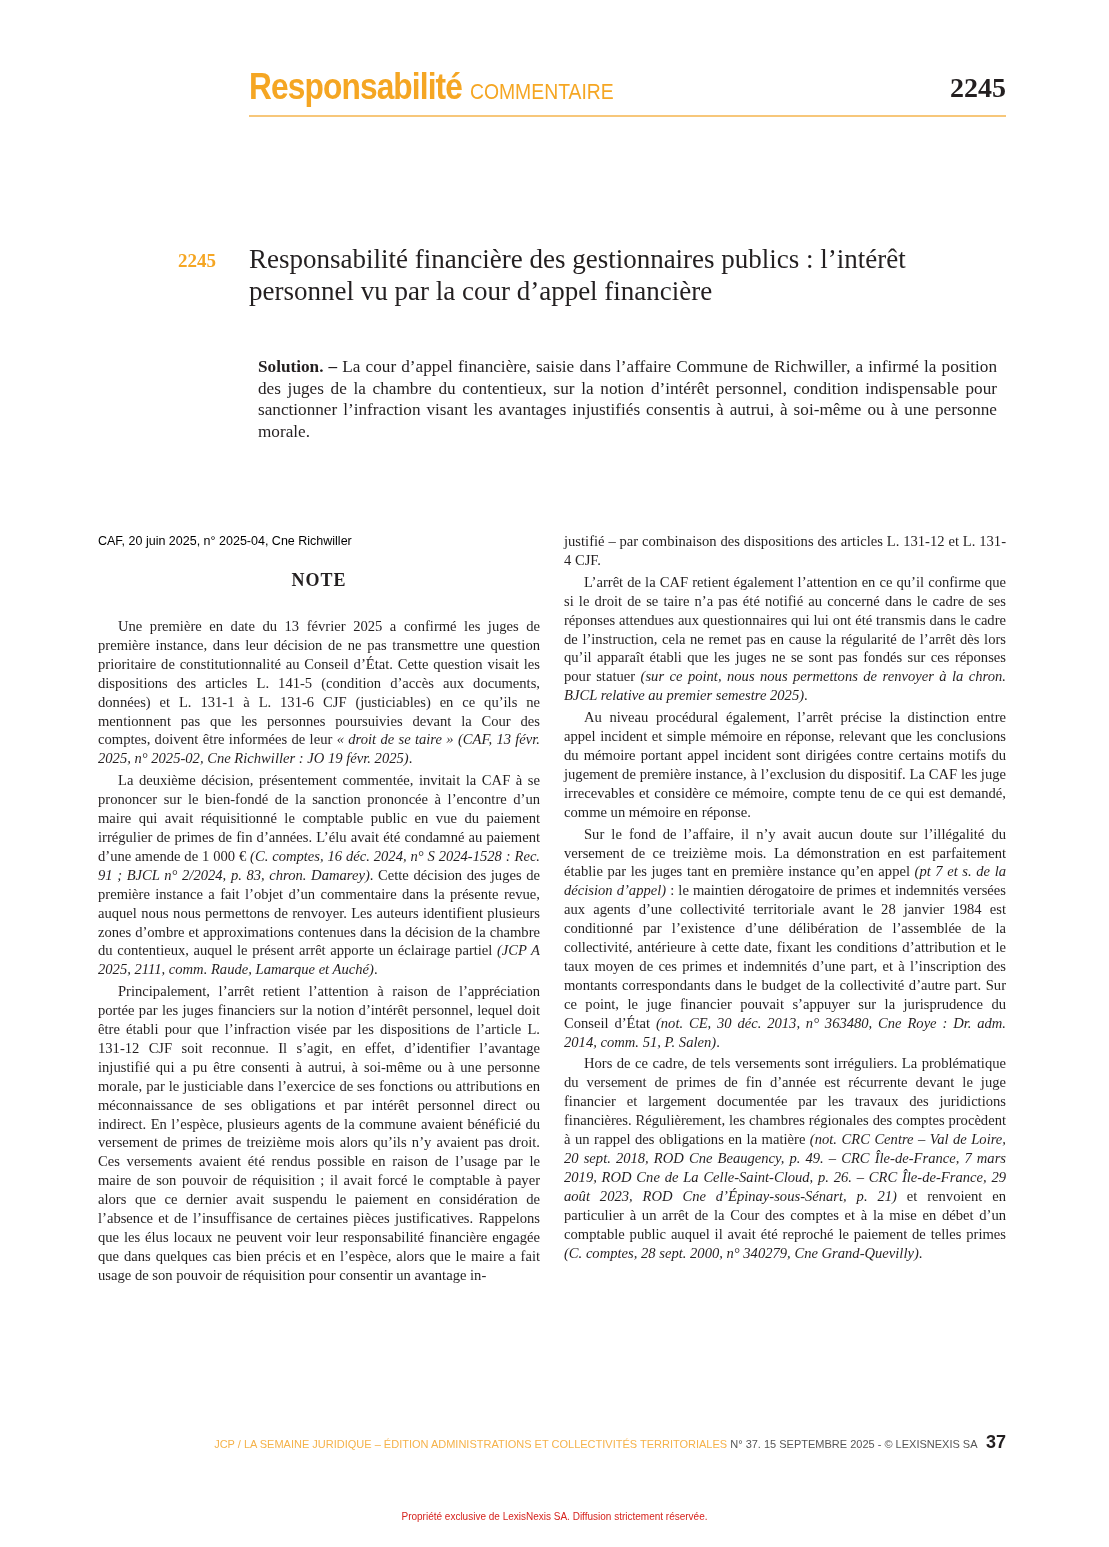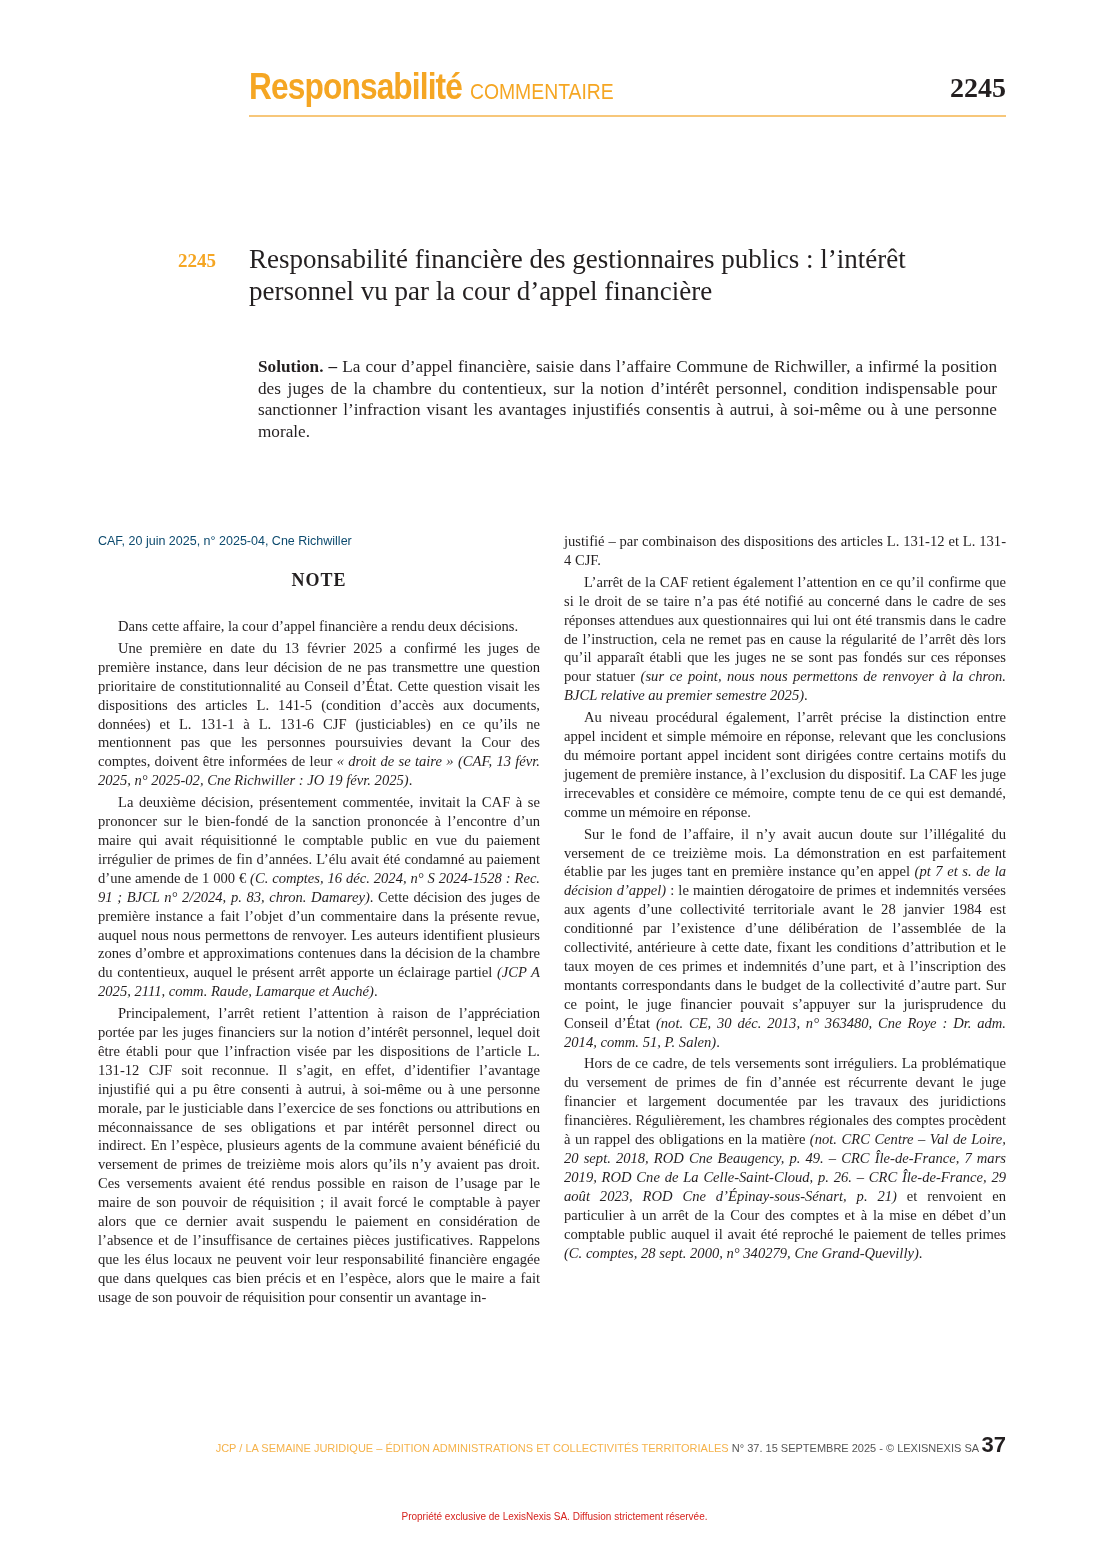--- a/index.html
+++ b/index.html
@@ -8,32 +8,32 @@
   #hdr-section { left: 249px; top: 66px; font-family: "Liberation Sans", sans-serif; color: #f5a623; font-size: 36px; font-weight: normal; letter-spacing: -1px; transform: scaleX(0.88); transform-origin: left; white-space: nowrap; }
   #hdr-section .sec { font-weight: bold; }
   #hdr-section .sub { font-size: 22px; letter-spacing: 0; }
   #hdr-num { right: 103px; top: 72px; font-size: 28px; font-weight: bold; color: #231f20; }
   #hdr-rule { left: 249px; top: 115px; width: 757px; height: 2px; background: #f7c77a; }
   #art-num { left: 178px; top: 250px; color: #f5a623; font-size: 19px; font-weight: bold; }
   #art-title { left: 249px; top: 243px; width: 760px; font-size: 27px; line-height: 32px; font-weight: normal; }
   #abstract { left: 249px; top: 347px; width: 757px; font-size: 17.2px; line-height: 21.7px; text-align: justify; }
   #abstract p { margin: 9px; }
   #abstract b { font-weight: bold; }
-  #citation { left: 98px; top: 534px; font-family: "Liberation Sans", sans-serif; font-size: 12.5px; color: #0c4a6e; }
+  #citation { left: 98px; top: 534px; font-family: "Liberation Sans", sans-serif; font-size: 12.5px; color: #000000; }
   #note-heading { left: 98px; top: 570px; width: 442px; text-align: center; font-size: 18px; font-weight: bold; letter-spacing: 1px; }
   .col { font-size: 14.6px; line-height: 18.9px; text-align: justify; hyphens: manual; }
   .col p { margin: 0 0 3px 0; text-indent: 20px; }
   .col p.cont { text-indent: 0; }
   .col i { font-style: italic; }
   #col-left { left: 98px; top: 617px; width: 442px; }
   #col-right { left: 564px; top: 532px; width: 442px; }
   #footer { right: 103px; top: 1432px; font-family: "Liberation Sans", sans-serif; font-size: 11px; white-space: nowrap; }
   #footer .pub { color: #f5b24a; }
   #footer .issue { color: #555555; }
-  #footer .page { font-size: 22px; font-weight: bold; color: #231f20; }
+  #footer .page { font-size: 18px; font-weight: bold; color: #231f20; margin-left: 6px; }
   #watermark { left: 0; width: 1109px; top: 1511px; text-align: center; font-family: "Liberation Sans", sans-serif; font-size: 10px; color: #d6231e; }
 </style>
 </head>
 <body>
 
 <div id="hdr-section" class="abs">
   <span class="sec">Responsabilité</span>
   <span class="sub">COMMENTAIRE</span>
 </div>
 <div id="hdr-num" class="abs">2245</div>
@@ -43,21 +43,20 @@
 <h1 id="art-title" class="abs" style="margin:0">Responsabilité financière des gestionnaires publics : l’intérêt personnel vu par la cour d’appel financière</h1>
 
 <div id="abstract" class="abs">
   <p><b>Solution. –</b><span> La cour d’appel financière, saisie dans l’affaire Commune de Richwiller, a infirmé la position des juges de la chambre du contentieux, sur la notion d’intérêt personnel, condition indispensable pour sanctionner l’infraction visant les avantages injustifiés consentis à autrui, à soi-même ou à une personne morale.</span></p>
 </div>
 
 <div id="citation" class="abs">CAF, 20 juin 2025, n° 2025-04, Cne Richwiller</div>
 <div id="note-heading" class="abs">NOTE</div>
 
 <div id="col-left" class="abs col">
-    <p><span>Dans cette affaire, la cour d’appel financière a rendu deux déci­sions.</span></p>
     <p><span>Une première en date du 13 février 2025 a confirmé les juges de première instance, dans leur décision de ne pas transmettre une ques­tion prioritaire de constitutionnalité au Conseil d’État. Cette ques­tion visait les dispositions des articles L. 141-5 (condition d’accès aux documents, données) et L. 131-1 à L. 131-6 CJF (justiciables) en ce qu’ils ne mentionnent pas que les personnes poursuivies devant la Cour des comptes, doivent être informées de leur </span><i>« droit de se taire » (CAF, 13 févr. 2025, n° 2025-02, Cne Richwiller : JO 19 févr. 2025)</i><span>.</span></p>
     <p><span>La deuxième décision, présentement commentée, invitait la CAF à se prononcer sur le bien-fondé de la sanction prononcée à l’encontre d’un maire qui avait réquisitionné le comptable public en vue du paiement irrégulier de primes de fin d’années. L’élu avait été condamné au paiement d’une amende de 1 000 € </span><i>(C. comptes, 16 déc. 2024, n° S 2024-1528 : Rec. 91 ; BJCL n° 2/2024, p. 83, chron. Dama­rey)</i><span>. Cette décision des juges de première instance a fait l’objet d’un commentaire dans la présente revue, auquel nous nous permettons de renvoyer. Les auteurs identifient plusieurs zones d’ombre et ap­proximations contenues dans la décision de la chambre du conten­tieux, auquel le présent arrêt apporte un éclairage partiel </span><i>(JCP A 2025, 2111, comm. Raude, Lamarque et Auché)</i><span>.</span></p>
     <p><span>Principalement, l’arrêt retient l’attention à raison de l’apprécia­tion portée par les juges financiers sur la notion d’intérêt personnel, lequel doit être établi pour que l’infraction visée par les dispositions de l’article L. 131-12 CJF soit reconnue. Il s’agit, en effet, d’identifier l’avantage injustifié qui a pu être consenti à autrui, à soi-même ou à une personne morale, par le justiciable dans l’exercice de ses fonc­tions ou attributions en méconnaissance de ses obligations et par intérêt personnel direct ou indirect. En l’espèce, plusieurs agents de la commune avaient bénéficié du versement de primes de treizième mois alors qu’ils n’y avaient pas droit. Ces versements avaient été rendus possible en raison de l’usage par le maire de son pouvoir de réquisition ; il avait forcé le comptable à payer alors que ce dernier avait suspendu le paiement en considération de l’absence et de l’in­suffisance de certaines pièces justificatives. Rappelons que les élus locaux ne peuvent voir leur responsabilité financière engagée que dans quelques cas bien précis et en l’espèce, alors que le maire a fait usage de son pouvoir de réquisition pour consentir un avantage in-</span></p>
   </div>
 <div id="col-right" class="abs col">
     <p class="cont"><span>justifié – par combinaison des dispositions des articles L. 131-12 et L. 131-4 CJF.</span></p>
     <p><span>L’arrêt de la CAF retient également l’attention en ce qu’il confirme que si le droit de se taire n’a pas été notifié au concerné dans le cadre de ses réponses attendues aux questionnaires qui lui ont été transmis dans le cadre de l’instruction, cela ne remet pas en cause la régularité de l’arrêt dès lors qu’il apparaît établi que les juges ne se sont pas fondés sur ces réponses pour statuer </span><i>(sur ce point, nous nous permettons de renvoyer à la chron. BJCL relative au premier semestre 2025)</i><span>.</span></p>
     <p><span>Au niveau procédural également, l’arrêt précise la distinction entre appel incident et simple mémoire en réponse, relevant que les conclusions du mémoire portant appel incident sont dirigées contre certains motifs du jugement de première instance, à l’exclusion du dispositif. La CAF les juge irrecevables et considère ce mémoire, compte tenu de ce qui est demandé, comme un mémoire en réponse.</span></p>
     <p><span>Sur le fond de l’affaire, il n’y avait aucun doute sur l’illégalité du versement de ce treizième mois. La démonstration en est parfaite­ment établie par les juges tant en première instance qu’en appel </span><i>(pt 7 et s. de la décision d’appel)</i><span> : le maintien dérogatoire de primes et in­demnités versées aux agents d’une collectivité territoriale avant le 28 janvier 1984 est conditionné par l’existence d’une délibération de l’assemblée de la collectivité, antérieure à cette date, fixant les condi­tions d’attribution et le taux moyen de ces primes et indemnités d’une part, et à l’inscription des montants correspondants dans le budget de la collectivité d’autre part. Sur ce point, le juge financier pouvait s’ap­puyer sur la jurisprudence du Conseil d’État </span><i>(not. CE, 30 déc. 2013, n° 363480, Cne Roye : Dr. adm. 2014, comm. 51, P. Salen)</i><span>.</span></p>
     <p><span>Hors de ce cadre, de tels versements sont irréguliers. La probléma­tique du versement de primes de fin d’année est récurrente devant le juge financier et largement documentée par les travaux des juridic­tions financières. Régulièrement, les chambres régionales des comptes procèdent à un rappel des obligations en la matière </span><i>(not. CRC Centre – Val de Loire, 20 sept. 2018, ROD Cne Beaugency, p. 49. – CRC Île-de-France, 7 mars 2019, ROD Cne de La Celle-Saint-Cloud, p. 26. – CRC Île-de-France, 29 août 2023, ROD Cne d’Épinay-sous-Sénart, p. 21)</i><span> et renvoient en particulier à un arrêt de la Cour des comptes et à la mise en débet d’un comptable public auquel il avait été reproché le paiement de telles primes </span><i>(C. comptes, 28 sept. 2000, n° 340279, Cne Grand-Quevilly)</i><span>.</span></p>

